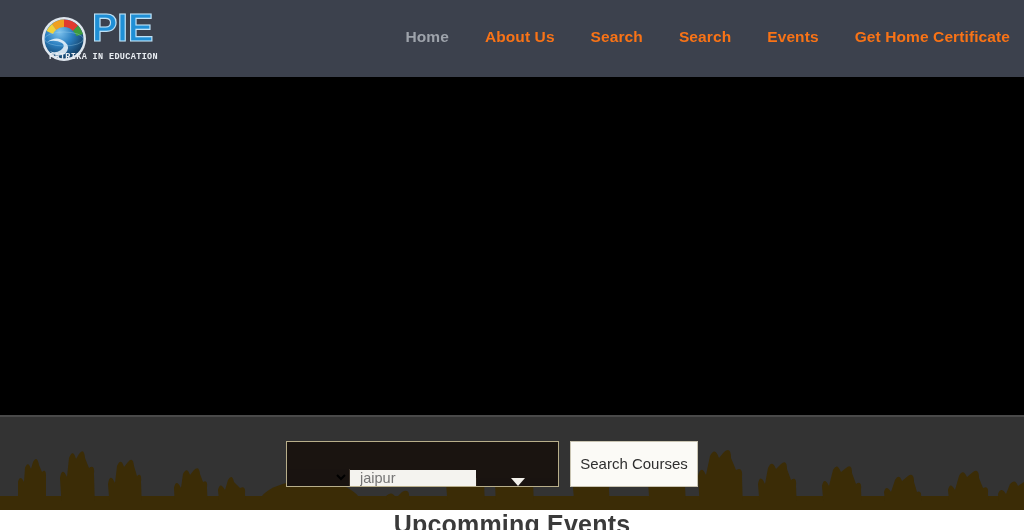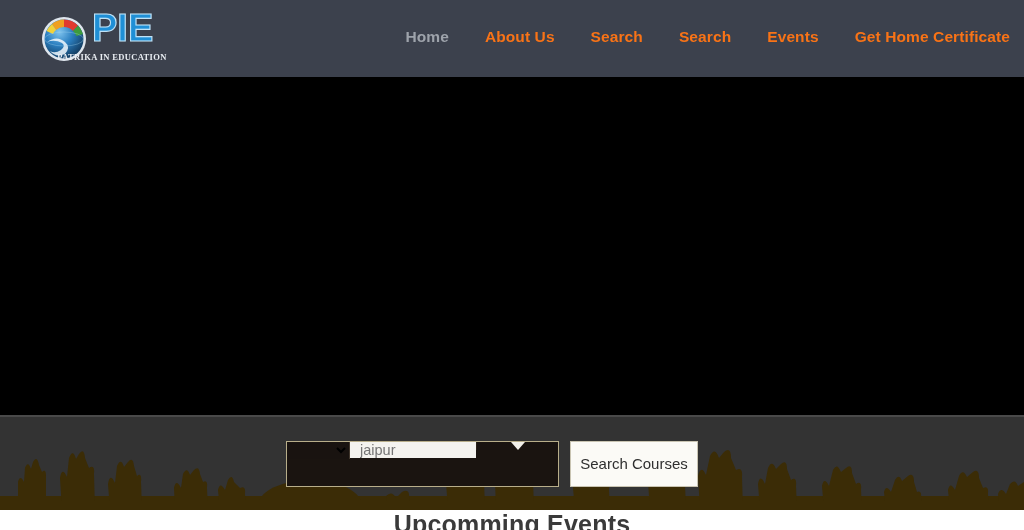--- a/index.html
+++ b/index.html
@@ -65,27 +65,27 @@
     -webkit-text-stroke: 1.1px #bfe2f7;
     line-height: 36px;
     font-family: "Liberation Sans", sans-serif;
   }
 
   .brand-tag {
     position: absolute;
     top: 44px;
     left: -43px;
     width: 126px;
-    text-align: center;
+    text-align: left;
     font-size: 8.5px;
     font-weight: bold;
     letter-spacing: 0.35px;
     color: #e9edf2;
     white-space: nowrap;
-    font-family: Liberation Serif, serif;
+    font-family: Liberation Mono, monospace;
   }
 
   .main-nav {
     position: absolute;
     right: 0px;
     top: 26px;
     display: flex;
     align-items: center;
     gap: 8px;
   }
@@ -145,21 +145,21 @@
     left: 286px;
     top: 441px;
     display: flex;
     align-items: stretch;
     height: 46px;
     z-index: 5;
   }
 
   .search-group {
     display: flex;
-    align-items: flex-start;
+    align-items: flex-end;
     height: 46px;
     border: 1px solid #b8ae8a;
     background: #1a1410;
   }
 
   .sel-dark {
     width: 63px;
     background: #191310;
     border: none;
     border-right: 1px solid #40362c;

